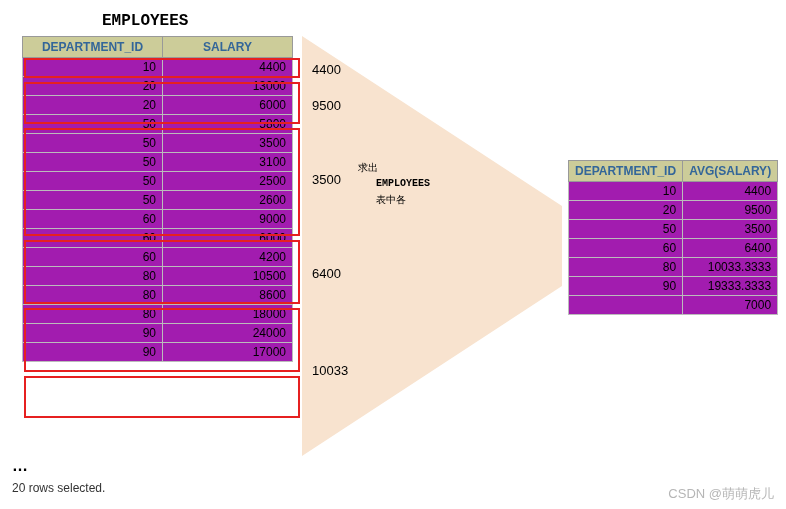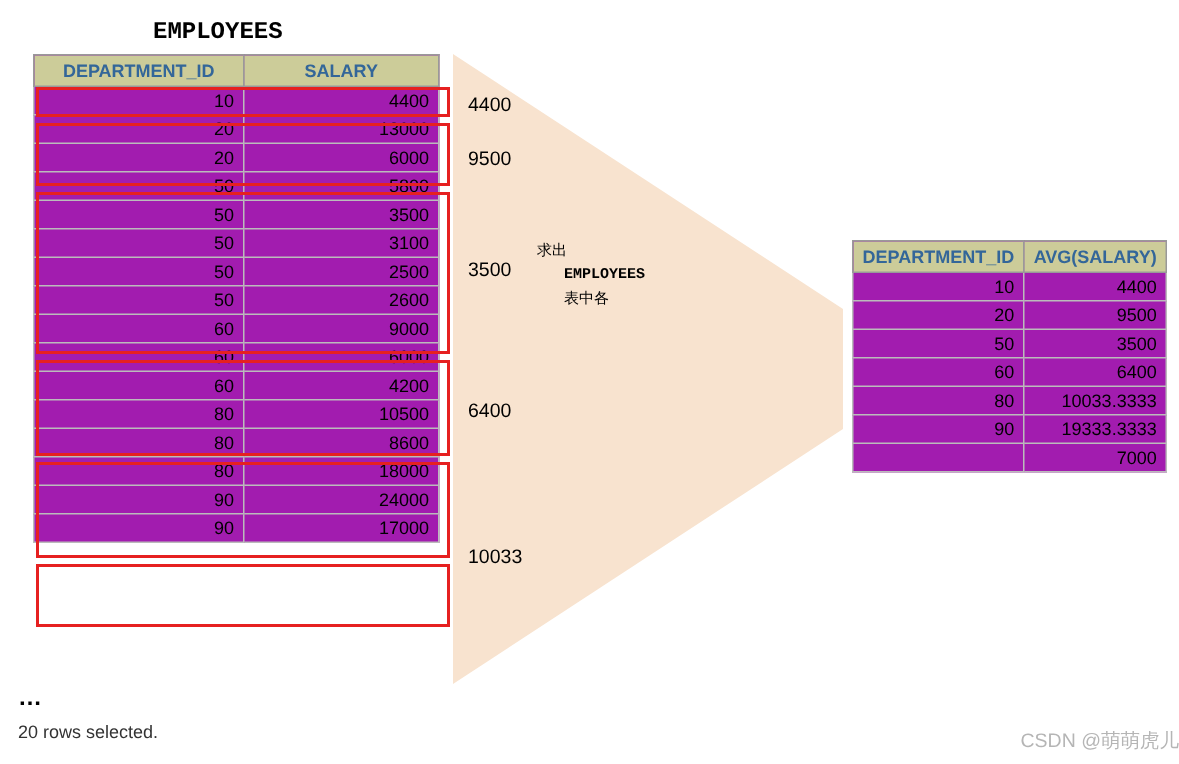--- a/index.html
+++ b/index.html
@@ -79,21 +79,21 @@
     height: 420px;
     z-index: -1;
   }
   .result-wrap { position: absolute; left: 556px; top: 124px; }
   .result-wrap table.db td:first-child { min-width: 100px; }
   .result-wrap table.db td:last-child  { min-width: 90px; }
   .footer { position:absolute; left:12px; bottom:14px; color:#333; font-size:12px; }
   .dots { position:absolute; left:12px; bottom:34px; font-weight:bold; font-size:16px; letter-spacing:2px; }
   .watermark {
     position: absolute;
-    right: 0;
+    right: 12px;
     bottom: 6px;
     color: rgba(120,120,120,0.55);
     font-size: 13px;
   }
 </style>
 </head>
 <body>
 
 <div class="title">EMPLOYEES</div>
 

